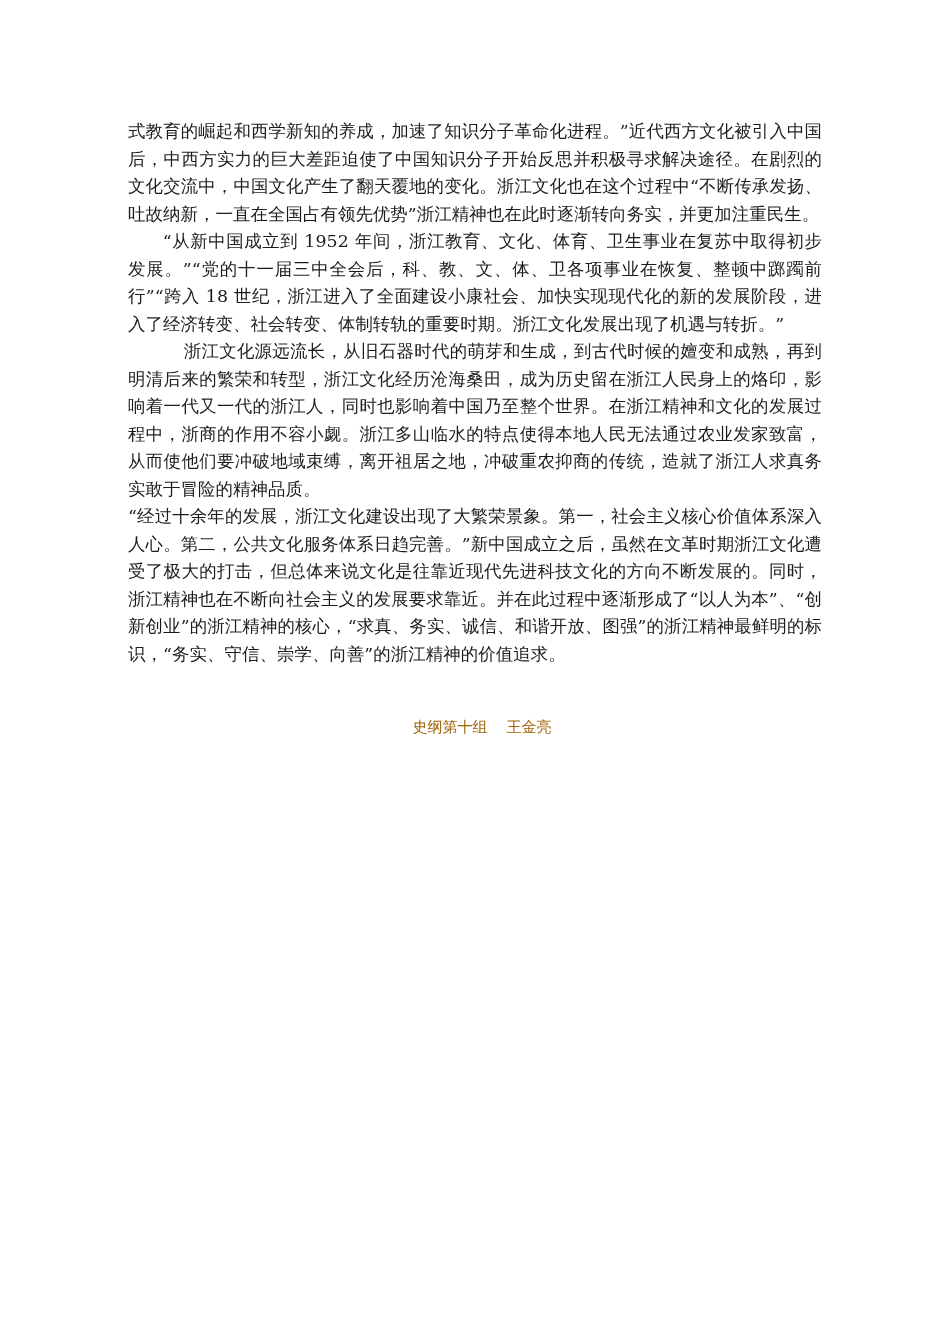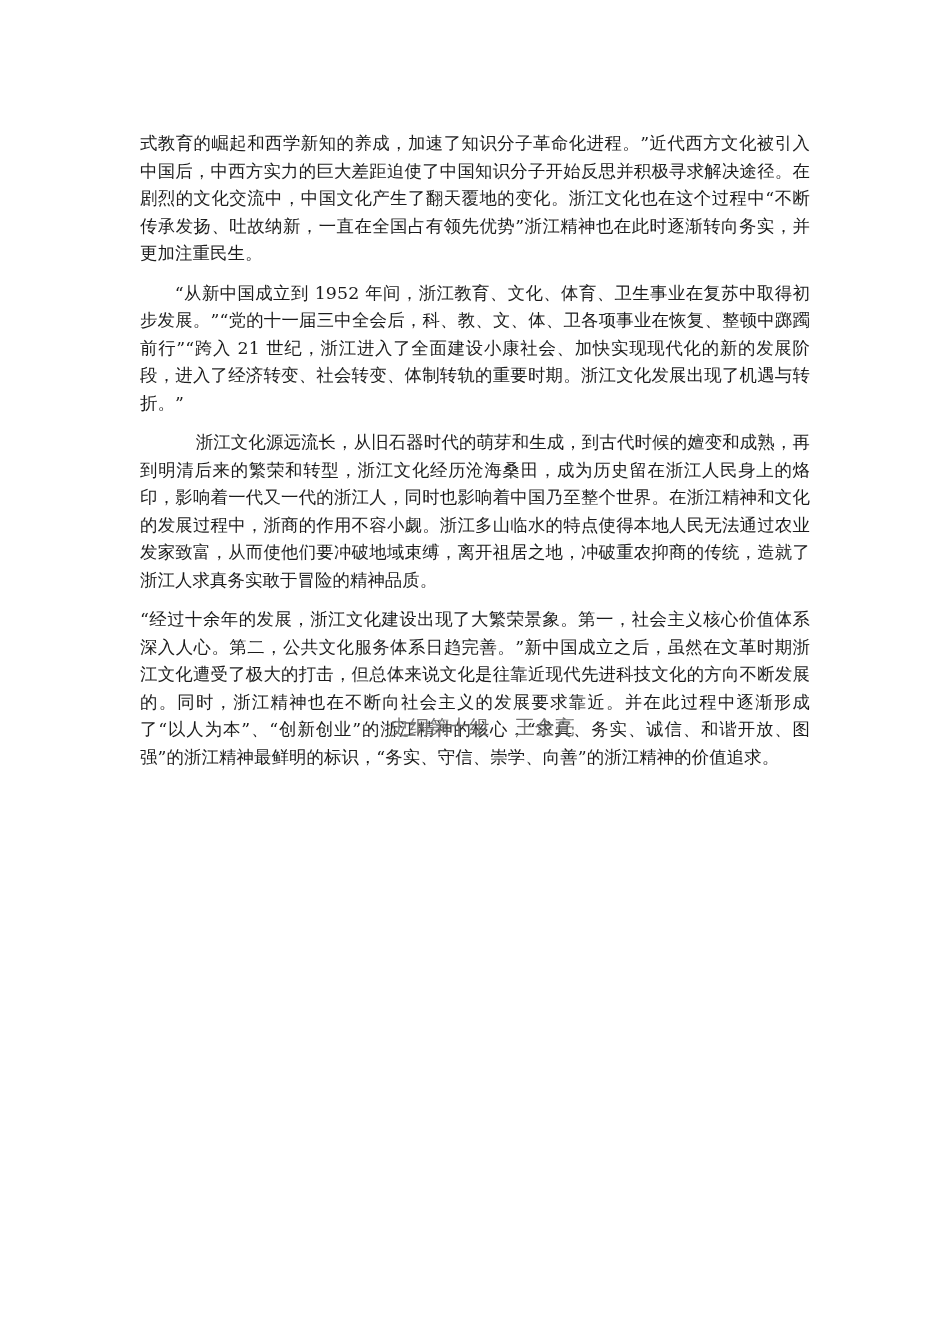--- a/index.html
+++ b/index.html
@@ -22,21 +22,21 @@
   }
 
   .text-block {
     position: absolute;
     left: 128px;
     top: 118px;
     width: 694px;
   }
 
   .para {
-    margin: 12px;
+    margin: 0;
     font-size: 17.4px;
     line-height: 27.5px;
     color: #1c1c1c;
     text-align: justify;
     text-justify: inter-ideograph;
     letter-spacing: 0.1px;
     word-break: break-all;
     font-family: "DejaVu Serif", "Liberation Serif", serif;
   }
 
@@ -46,43 +46,43 @@
 
   .para.indent-3 {
     text-indent: 3.2em;
   }
 
   .signature {
     position: absolute;
     left: 128px;
     top: 714px;
     width: 694px;
-    font-size: 20px;
+    font-size: 15px;
     line-height: 27.5px;
-    color: #737373;
+    color: #a16207;
     text-align: center;
     font-family: "DejaVu Serif", "Liberation Serif", serif;
   }
 
   .signature-inner {
     display: inline-block;
     white-space: pre;
     padding-left: 14px;
   }
 </style>
 </head>
 <body>
 
 <div class="page">
 
   <div class="text-block">
 
     <p class="para">式教育的崛起和西学新知的养成，加速了知识分子革命化进程。”近代西方文化被引入中国后，中西方实力的巨大差距迫使了中国知识分子开始反思并积极寻求解决途径。在剧烈的文化交流中，中国文化产生了翻天覆地的变化。浙江文化也在这个过程中“不断传承发扬、吐故纳新，一直在全国占有领先优势”浙江精神也在此时逐渐转向务实，并更加注重民生。</p>
 
-    <p class="para indent-2">“从新中国成立到 1952 年间，浙江教育、文化、体育、卫生事业在复苏中取得初步发展。”“党的十一届三中全会后，科、教、文、体、卫各项事业在恢复、整顿中踯躅前行”“跨入 21 世纪，浙江进入了全面建设小康社会、加快实现现代化的新的发展阶段，进入了经济转变、社会转变、体制转轨的重要时期。浙江文化发展出现了机遇与转折。”</p>
+    <p class="para indent-2">“从新中国成立到 1952 年间，浙江教育、文化、体育、卫生事业在复苏中取得初步发展。”“党的十一届三中全会后，科、教、文、体、卫各项事业在恢复、整顿中踯躅前行”“跨入 18 世纪，浙江进入了全面建设小康社会、加快实现现代化的新的发展阶段，进入了经济转变、社会转变、体制转轨的重要时期。浙江文化发展出现了机遇与转折。”</p>
 
     <p class="para indent-3">浙江文化源远流长，从旧石器时代的萌芽和生成，到古代时候的嬗变和成熟，再到明清后来的繁荣和转型，浙江文化经历沧海桑田，成为历史留在浙江人民身上的烙印，影响着一代又一代的浙江人，同时也影响着中国乃至整个世界。在浙江精神和文化的发展过程中，浙商的作用不容小觑。浙江多山临水的特点使得本地人民无法通过农业发家致富，从而使他们要冲破地域束缚，离开祖居之地，冲破重农抑商的传统，造就了浙江人求真务实敢于冒险的精神品质。</p>
 
     <p class="para">“经过十余年的发展，浙江文化建设出现了大繁荣景象。第一，社会主义核心价值体系深入人心。第二，公共文化服务体系日趋完善。”新中国成立之后，虽然在文革时期浙江文化遭受了极大的打击，但总体来说文化是往靠近现代先进科技文化的方向不断发展的。同时，浙江精神也在不断向社会主义的发展要求靠近。并在此过程中逐渐形成了“以人为本”、“创新创业”的浙江精神的核心，“求真、务实、诚信、和谐开放、图强”的浙江精神最鲜明的标识，“务实、守信、崇学、向善”的浙江精神的价值追求。</p>
 
   </div>
 
   <div class="signature">
     <span class="signature-inner">史纲第十组    王金亮</span>
   </div>

